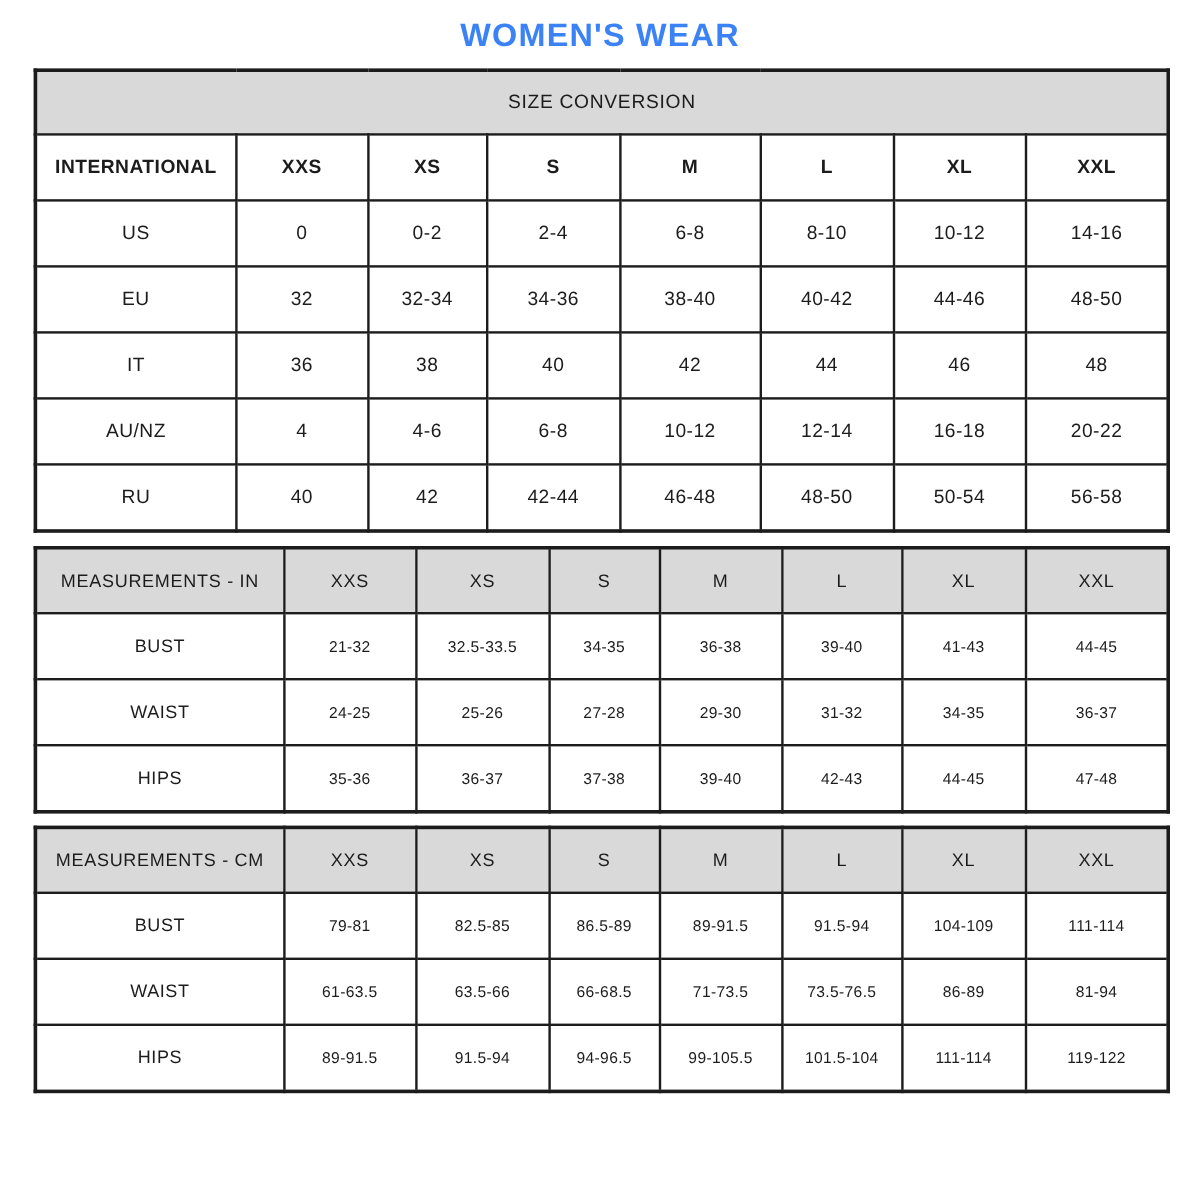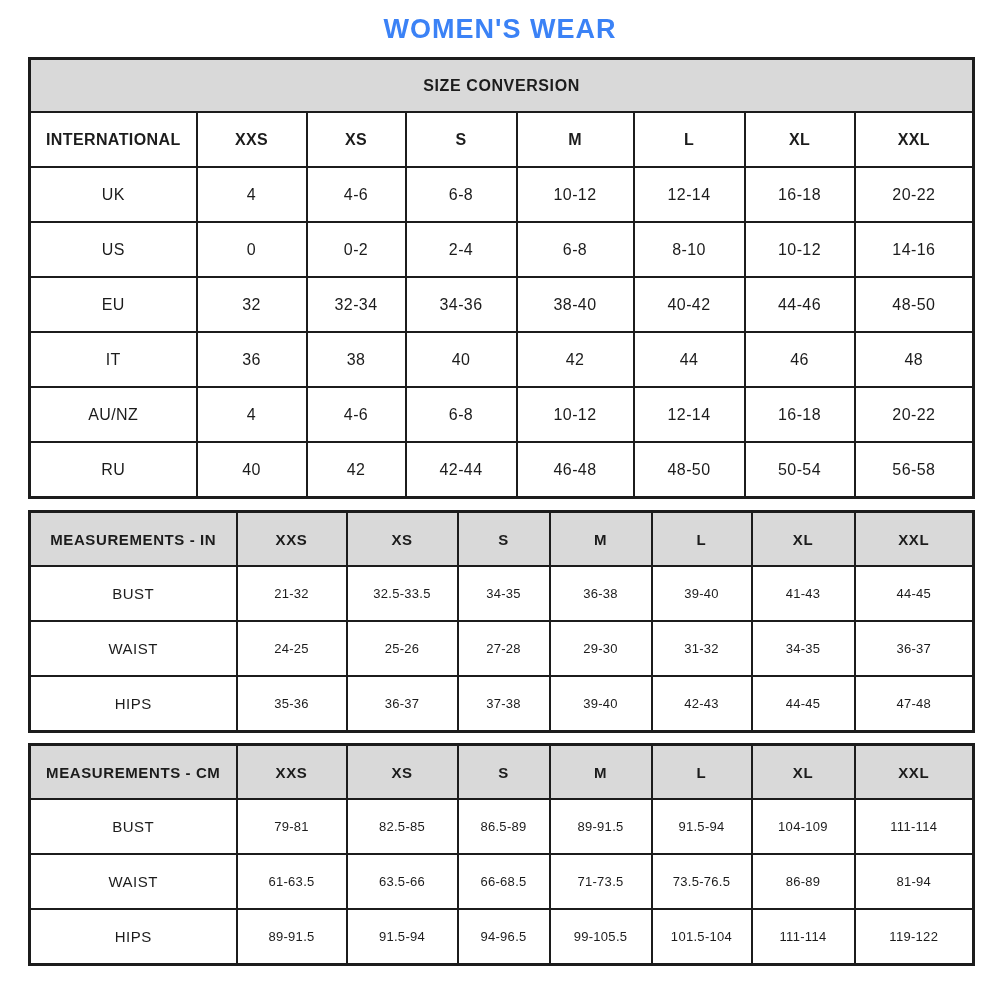--- a/index.html
+++ b/index.html
@@ -34,21 +34,21 @@
   }
   th, td {
     border: 2px solid #1c1c1c;
     text-align: center;
     vertical-align: middle;
     padding: 0 2px;
     overflow: hidden;
   }
   .band {
     background: #d9d9d9;
-    font-weight: bold;
+    font-weight: normal;
     letter-spacing: 0.6px;
   }
   
   .t1 { margin-bottom: 11px; }
   .t1 .band-row th { height: 51px; font-size: 16px; }
   .t1 .cols-row th {
     height: 53px;
     font-weight: bold;
     font-size: 16px;
     letter-spacing: 0.4px;
@@ -102,30 +102,20 @@
         <th>XXS</th>
         <th>XS</th>
         <th>S</th>
         <th>M</th>
         <th>L</th>
         <th>XL</th>
         <th>XXL</th>
       </tr>
     </thead>
     <tbody>
-        <tr>
-          <td class="rowlabel">UK</td>
-          <td>4</td>
-          <td>4-6</td>
-          <td>6-8</td>
-          <td>10-12</td>
-          <td>12-14</td>
-          <td>16-18</td>
-          <td>20-22</td>
-        </tr>
         <tr>
           <td class="rowlabel">US</td>
           <td>0</td>
           <td>0-2</td>
           <td>2-4</td>
           <td>6-8</td>
           <td>8-10</td>
           <td>10-12</td>
           <td>14-16</td>
         </tr>

